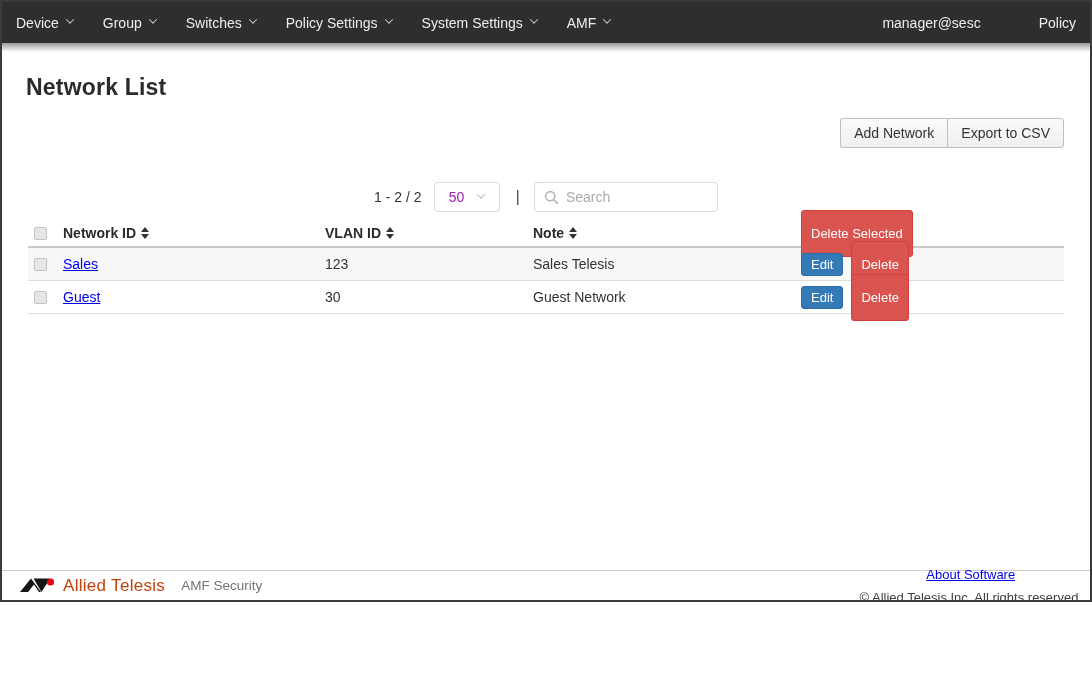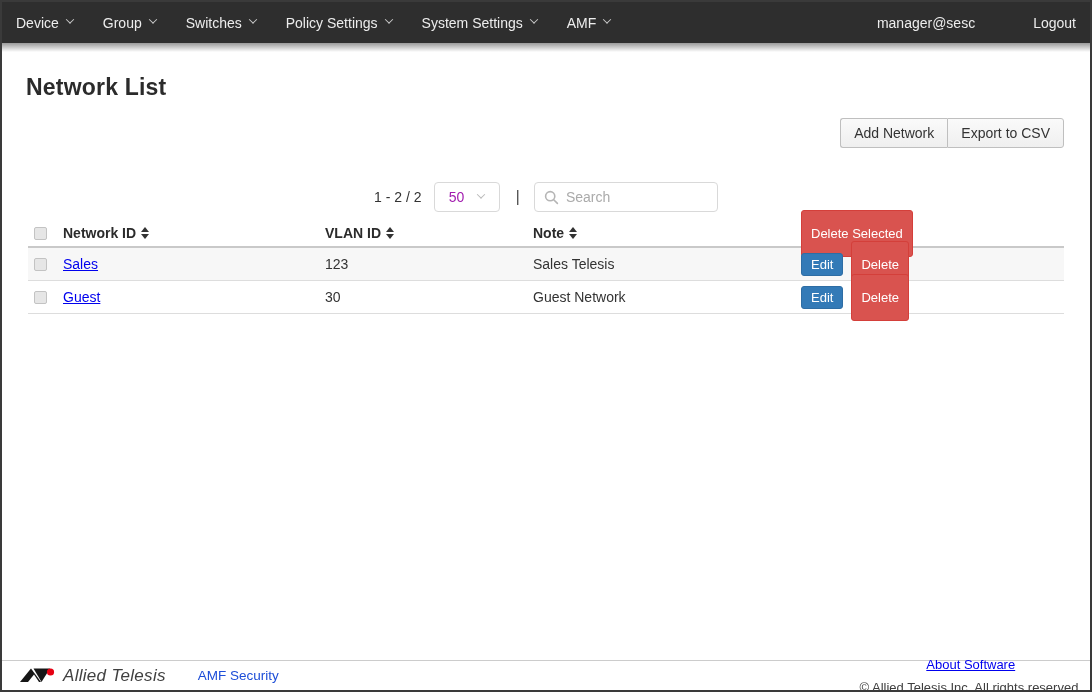--- a/index.html
+++ b/index.html
@@ -1,19 +1,19 @@
 <!DOCTYPE html>
 <html><head>
 <meta charset="utf-8">
 <style>
   * { margin: 0; padding: 0; box-sizing: border-box; }
   html, body { width: 1092px; height: 692px; background: #fff; }
   body { font-family: "Liberation Sans", "DejaVu Sans", sans-serif; color: #333; }
   .frame {
-    position: relative; width: 1092px; height: 692px;
+    position: relative; width: 1092px; height: 602px;
     border: 2px solid #3a3a3a; background: #fff; overflow: hidden;
   }
 
   
   .navbar {
     height: 41px; background: #2e2e2e; display: flex; align-items: center;
     padding: 0 14px; color: #ededed; font-size: 14px;
   }
   .nav-left { display: flex; align-items: center; gap: 30px; }
   .nav-item { display: inline-flex; align-items: center; gap: 8px; cursor: pointer; white-space: nowrap; }
@@ -86,22 +86,22 @@
     padding: 3px 9px; border-radius: 3px; cursor: pointer; font-family: inherit;
   }
 
   
   .footer {
     position: absolute; left: 0; right: 0; bottom: 0; height: 30px;
     border-top: 1px solid #ccc; background: #fff;
     display: flex; align-items: center; padding: 0 8px 0 18px; font-size: 13px;
   }
   .brand { display: flex; align-items: center; gap: 7px; }
-  .brand-name { font-size: 17px; color: #404040; letter-spacing: .3px; font-style: italic; }
-  .product-name { color: #1d4ed8; font-size: 13.5px; margin-left: 25px; }
+  .brand-name { font-size: 17px; color: #c2410c; letter-spacing: .3px; }
+  .product-name { color: #737373; font-size: 13.5px; margin-left: 9px; }
   .footer-right { margin-left: auto; display: flex; align-items: center; gap: 8px; flex-direction: column; }
   a.about-link { color: #0000ee; text-decoration: underline; }
   .copyright { color: #3f3f3f; }
 
   .search-icon-svg, .logo-svg { display: block; }
 </style>
 </head>
 <body>
 
 <div class="frame">
@@ -128,21 +128,21 @@
         <span>System Settings</span>
         <i class="chev"></i>
       </span>
       <span class="nav-item">
         <span>AMF</span>
         <i class="chev"></i>
       </span>
     </div>
     <div class="nav-right">
       <span>manager@sesc</span>
-      <span class="nav-item">Logout</span>
+      <span class="nav-item">Policy</span>
     </div>
   </div>
   <div class="nav-shadow"></div>
 
   <div class="main">
     <h1 class="page-title">Network List</h1>
 
     <div class="toolbar">
       <div class="btn-group">
         <button class="btn-light">Add Network</button>

